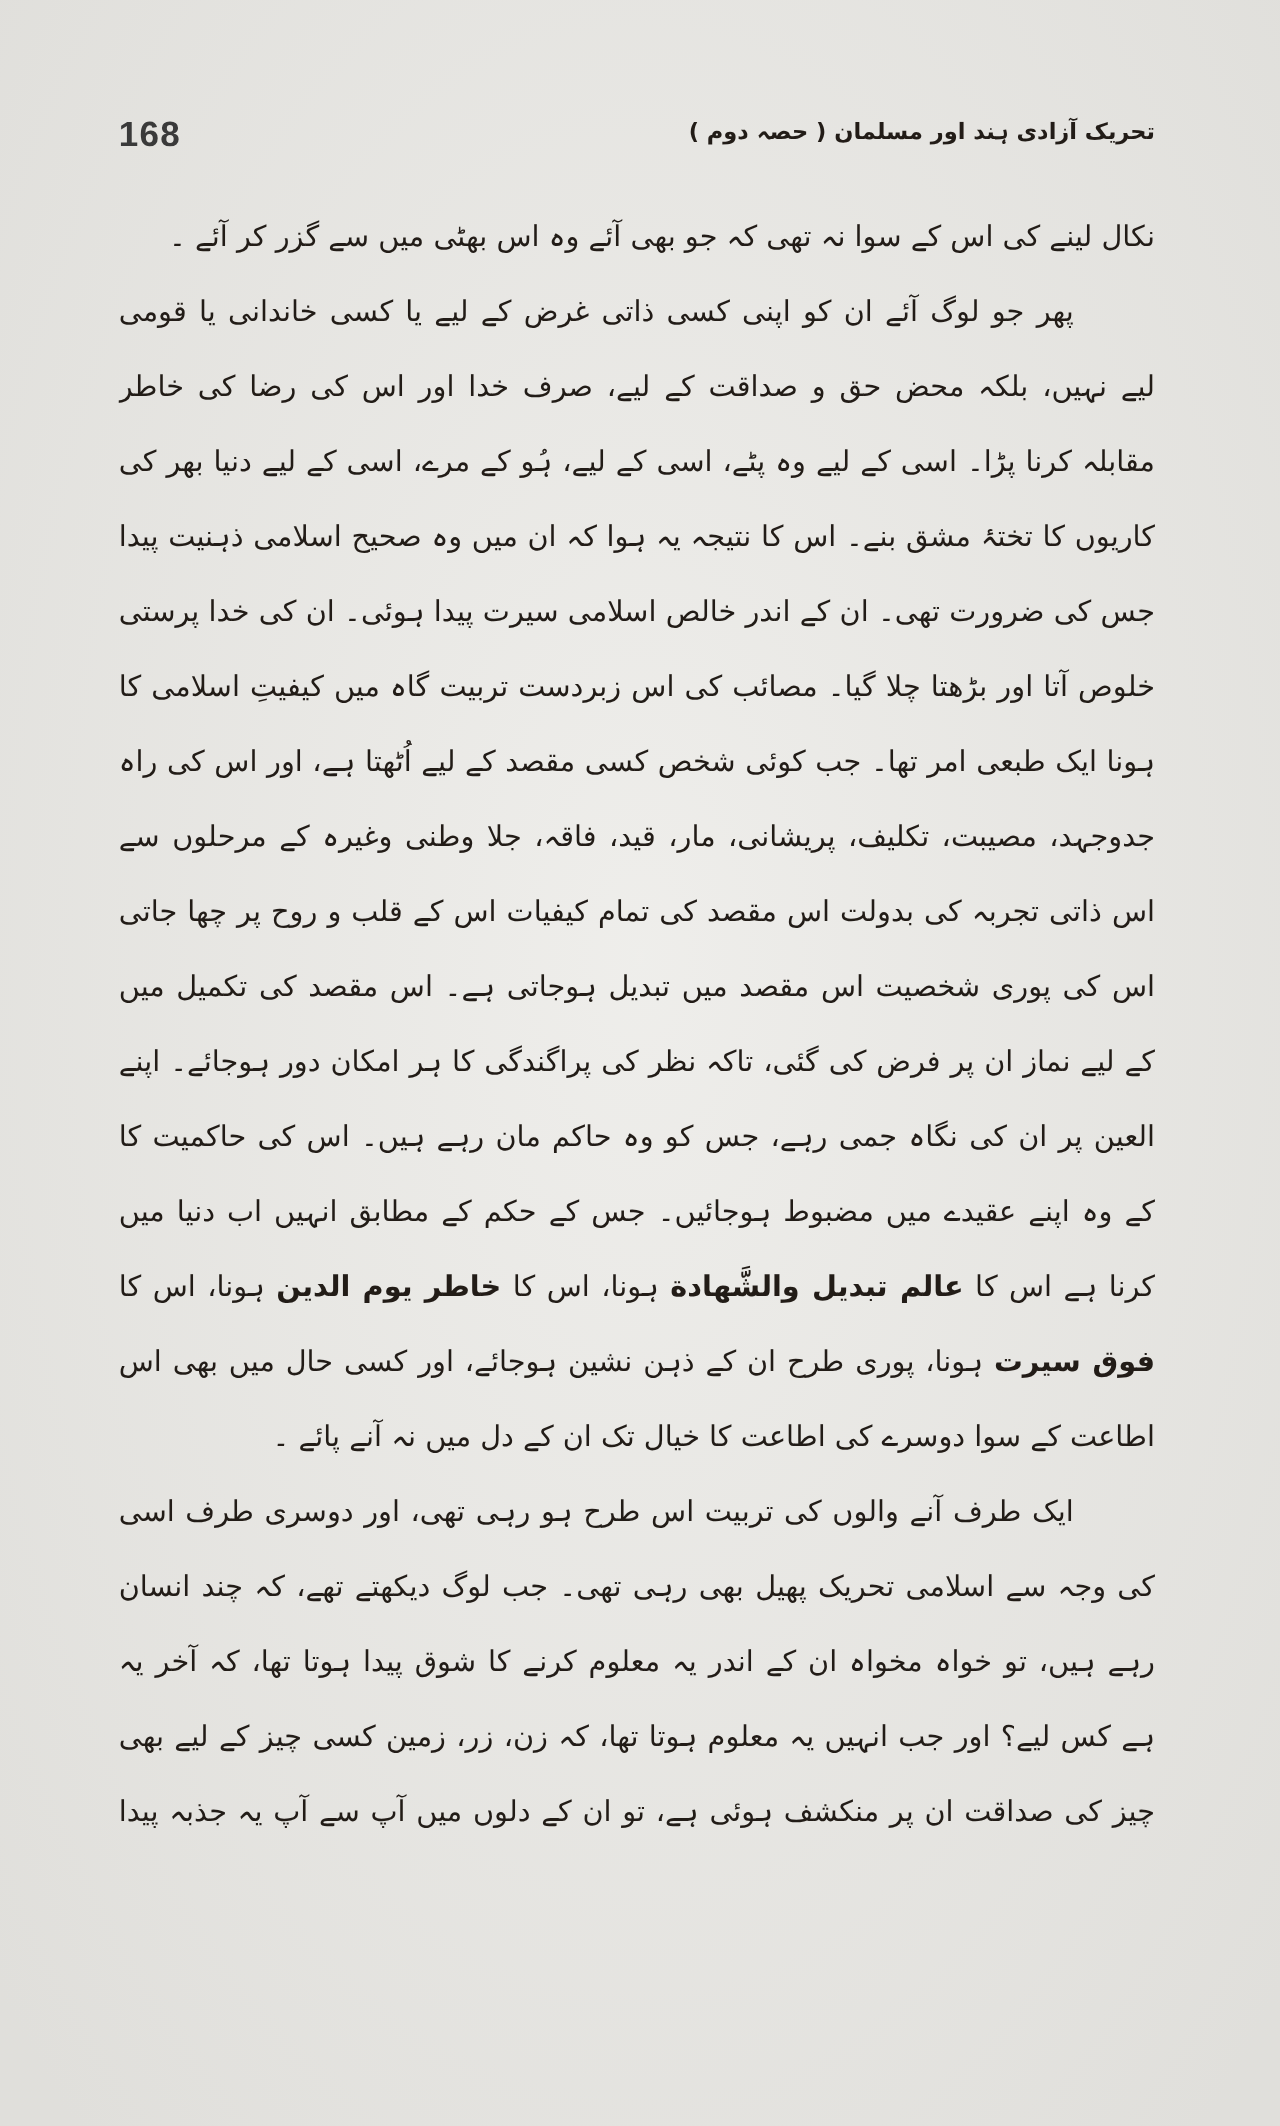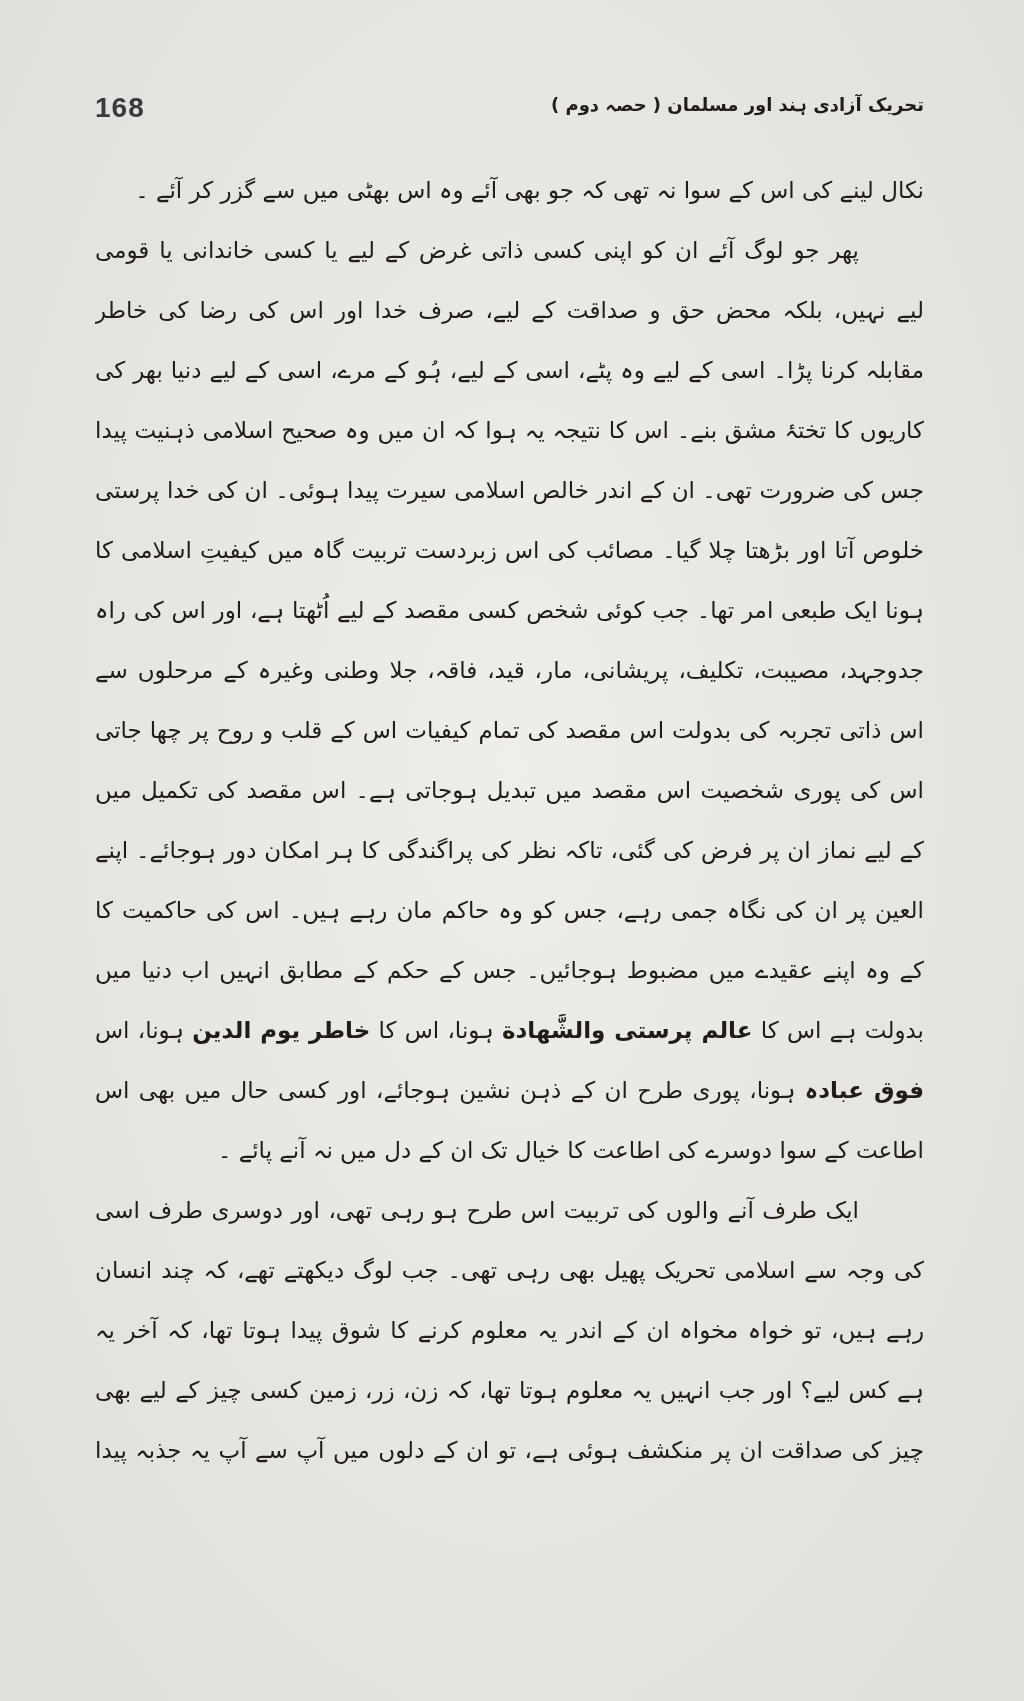--- a/index.html
+++ b/index.html
@@ -57,22 +57,22 @@
       <p class="line full">کاریوں کا تختۂ مشق بنے۔ اس کا نتیجہ یہ ہوا کہ ان میں وہ صحیح اسلامی ذہنیت پیدا ہوتی گئی</p>
       <p class="line full">جس کی ضرورت تھی۔ ان کے اندر خالص اسلامی سیرت پیدا ہوئی۔ ان کی خدا پرستی میں</p>
       <p class="line full">خلوص آتا اور بڑھتا چلا گیا۔ مصائب کی اس زبردست تربیت گاہ میں کیفیتِ اسلامی کا طاری</p>
       <p class="line full">ہونا ایک طبعی امر تھا۔ جب کوئی شخص کسی مقصد کے لیے اُٹھتا ہے، اور اس کی راہ میں کش مکش،</p>
       <p class="line full">جدوجہد، مصیبت، تکلیف، پریشانی، مار، قید، فاقہ، جلا وطنی وغیرہ کے مرحلوں سے گزرتا ہے، تو</p>
       <p class="line full">اس ذاتی تجربہ کی بدولت اس مقصد کی تمام کیفیات اس کے قلب و روح پر چھا جاتی ہیں، اور</p>
       <p class="line full">اس کی پوری شخصیت اس مقصد میں تبدیل ہوجاتی ہے۔ اس مقصد کی تکمیل میں مدد دینے</p>
       <p class="line full">کے لیے نماز ان پر فرض کی گئی، تاکہ نظر کی پراگندگی کا ہر امکان دور ہوجائے۔ اپنے نصب</p>
       <p class="line full">العین پر ان کی نگاہ جمی رہے، جس کو وہ حاکم مان رہے ہیں۔ اس کی حاکمیت کا بار بار اقرار کر</p>
       <p class="line full">کے وہ اپنے عقیدے میں مضبوط ہوجائیں۔ جس کے حکم کے مطابق انہیں اب دنیا میں کام</p>
-      <p class="line full"><span>بدولت ہے اس کا </span><span class="bold-arabic">عالم پرستی والشَّهادة</span><span> ہونا، اس کا </span><span class="bold-arabic">خاطر يوم الدين</span><span> ہونا، اس کا </span></p>
-      <p class="line full"><span class="bold-arabic">فوق عبادہ</span><span> ہونا، پوری طرح ان کے ذہن نشین ہوجائے، اور کسی حال میں بھی اس کی</span></p>
+      <p class="line full"><span>کرنا ہے اس کا </span><span class="bold-arabic">عالم تبدیل والشَّهادة</span><span> ہونا، اس کا </span><span class="bold-arabic">خاطر يوم الدين</span><span> ہونا، اس کا </span></p>
+      <p class="line full"><span class="bold-arabic">فوق سیرت</span><span> ہونا، پوری طرح ان کے ذہن نشین ہوجائے، اور کسی حال میں بھی اس کی</span></p>
       <p class="line end">اطاعت کے سوا دوسرے کی اطاعت کا خیال تک ان کے دل میں نہ آنے پائے ۔</p>
       <p class="line indent">ایک طرف آنے والوں کی تربیت اس طرح ہو رہی تھی، اور دوسری طرف اسی کش مکش</p>
       <p class="line full">کی وجہ سے اسلامی تحریک پھیل بھی رہی تھی۔ جب لوگ دیکھتے تھے، کہ چند انسان پیٹے جا</p>
       <p class="line full">رہے ہیں، تو خواہ مخواہ ان کے اندر یہ معلوم کرنے کا شوق پیدا ہوتا تھا، کہ آخر یہ سارا ہنگامہ</p>
       <p class="line full">ہے کس لیے؟ اور جب انہیں یہ معلوم ہوتا تھا، کہ زن، زر، زمین کسی چیز کے لیے بھی نہیں ہے،</p>
       <p class="line full">چیز کی صداقت ان پر منکشف ہوئی ہے، تو ان کے دلوں میں آپ سے آپ یہ جذبہ پیدا ہوتا</p>
     </div>
 </div>
 
 </body></html>

